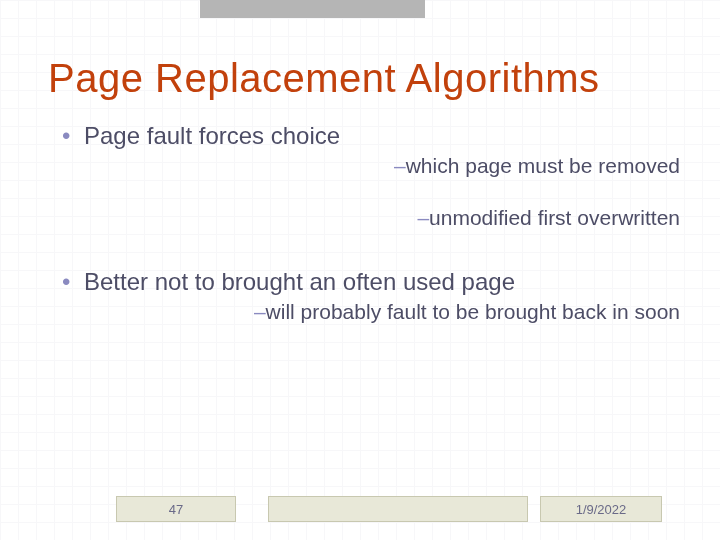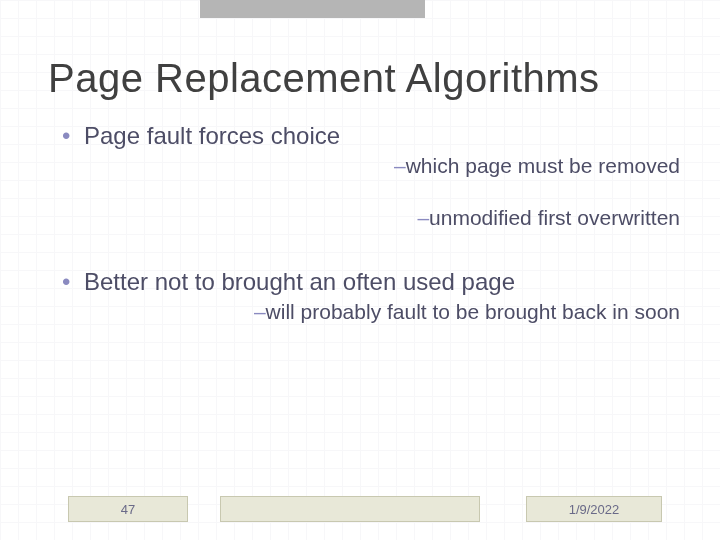--- a/index.html
+++ b/index.html
@@ -34,21 +34,21 @@
     left: 200px;
     width: 225px;
     height: 18px;
     background: #b5b5b5;
   }
   .title {
     position: absolute;
     top: 56px;
     left: 48px;
     font-size: 40px;
-    color: #404040;
+    color: #c2410c;
     letter-spacing: 0.5px;
   }
   .content {
     position: absolute;
     top: 110px;
     left: 62px;
     right: 40px;
   }
   .b1 {
     font-size: 24px;
@@ -89,24 +89,25 @@
     top: 0;
     height: 26px;
     border: 1px solid #c8c8b0;
     background: #e8e8d8;
     box-sizing: border-box;
     display: flex;
     align-items: center;
     justify-content: center;
     font-size: 13px;
     color: #6a6a88;
+    margin-left: 48px;
   }
   .slot-left   { left: 18px;  width: 120px; }
   .slot-mid    { left: 170px; width: 260px; }
-  .slot-right  { right: 8px;  width: 136px; }
+  .slot-right  { right: 8px;  width: 122px; }
 </style>
 </head>
 <body>
 
 <div class="slide">
   <div class="grid-bg"></div>
   <div class="top-tab"></div>
 
   <div class="title">Page Replacement Algorithms</div>
 

